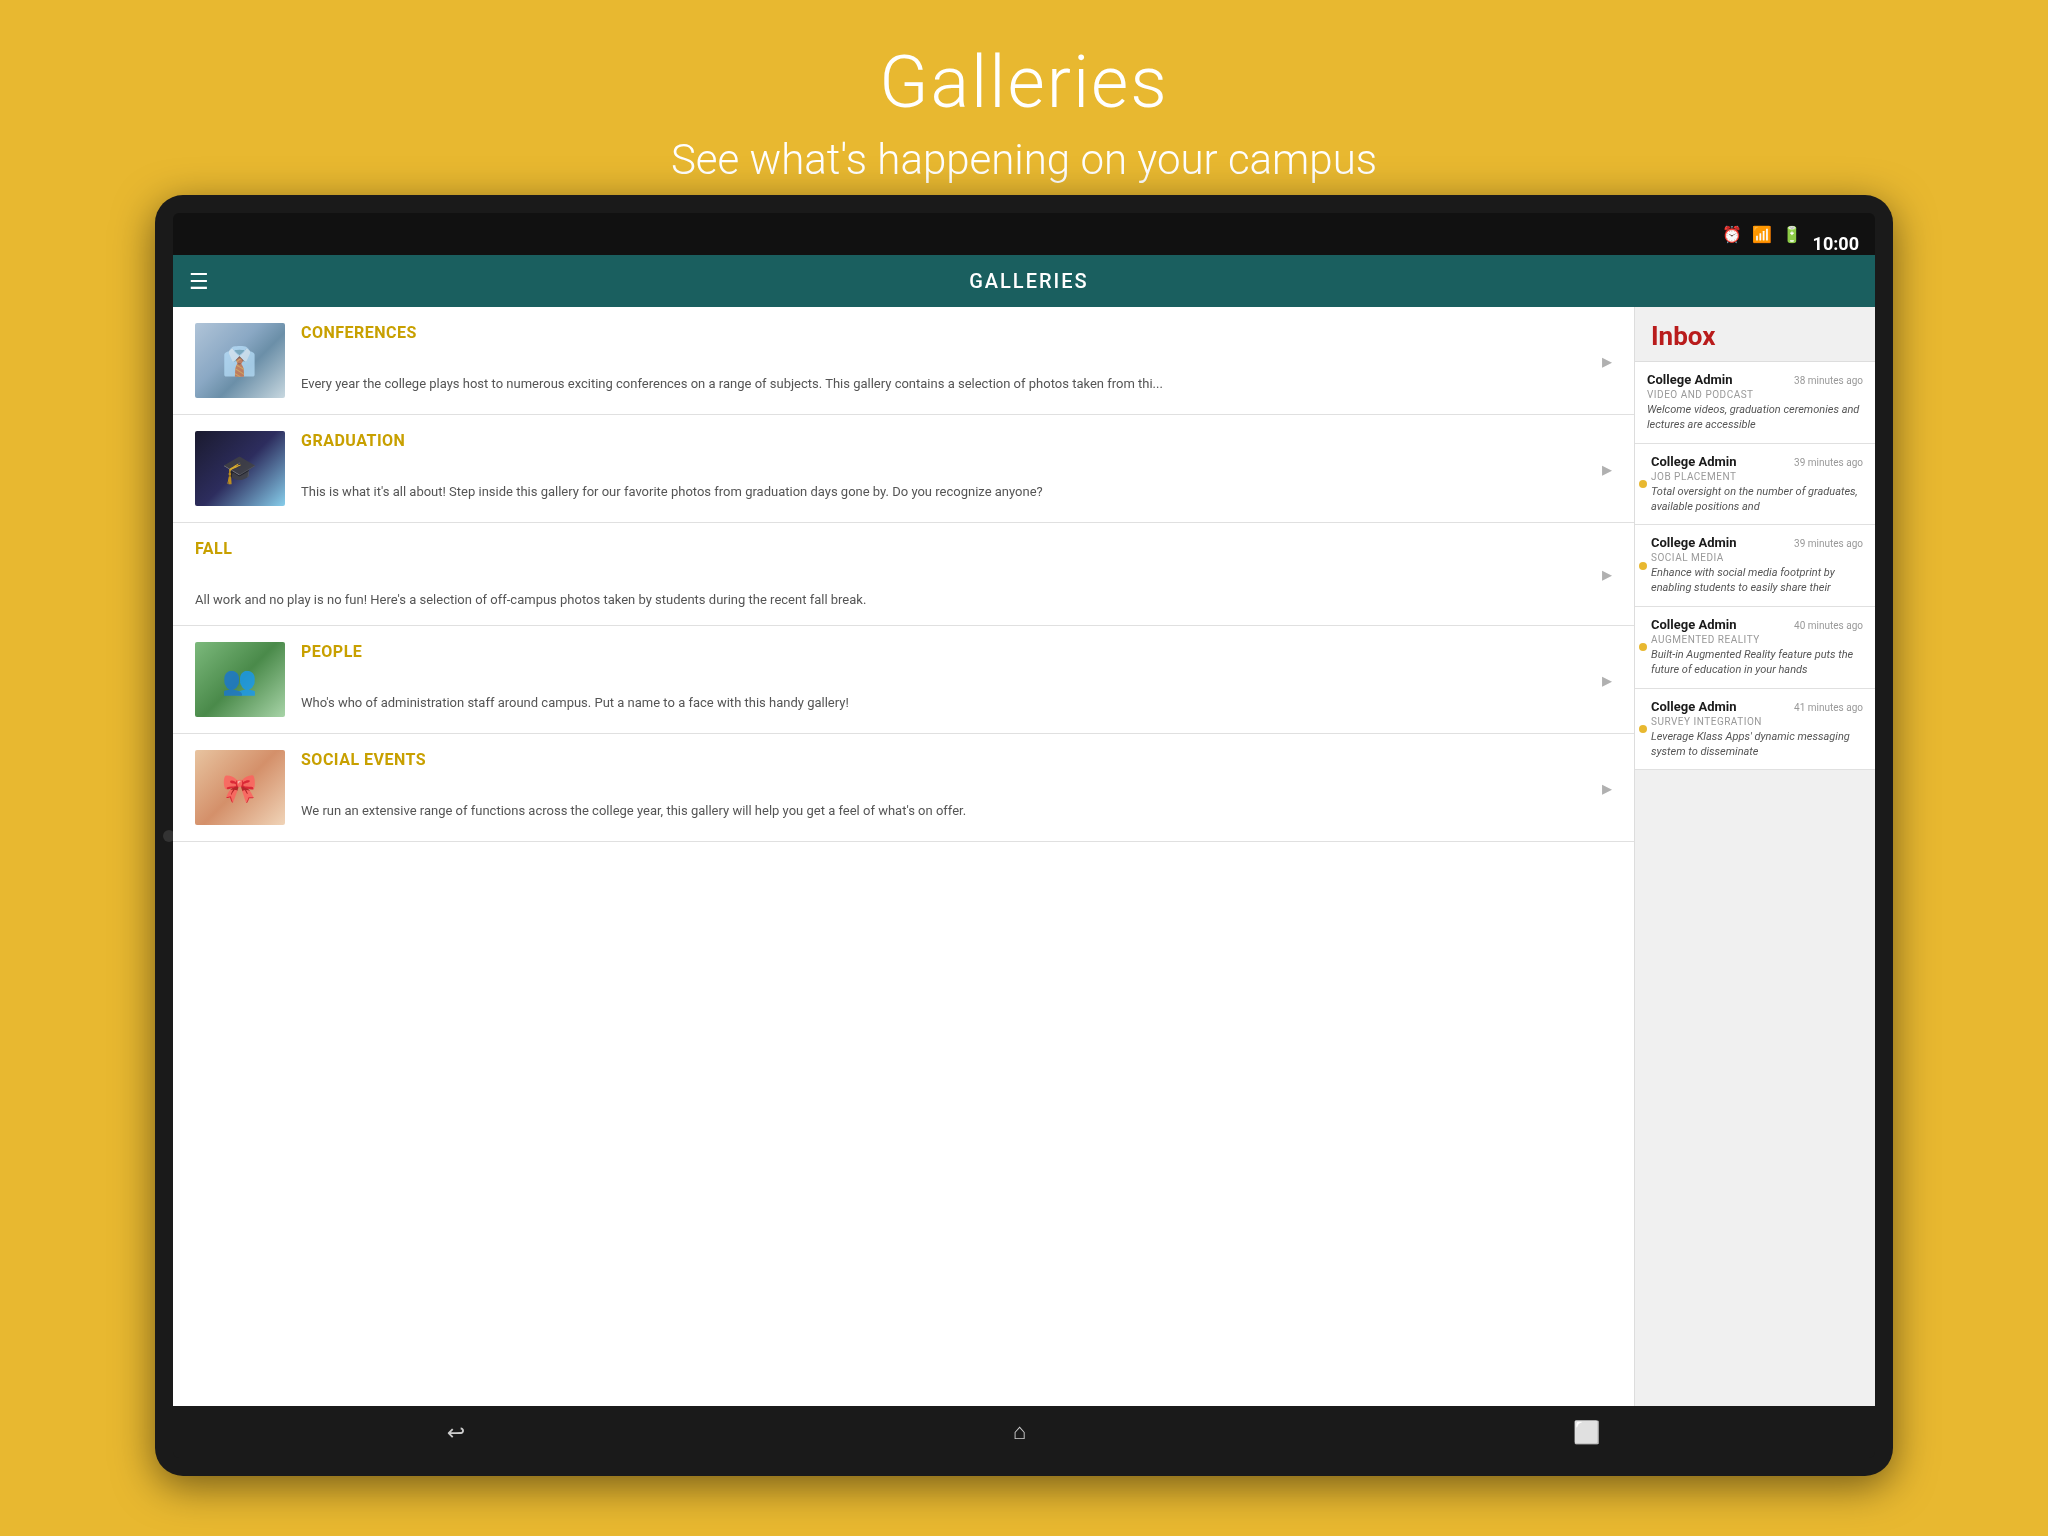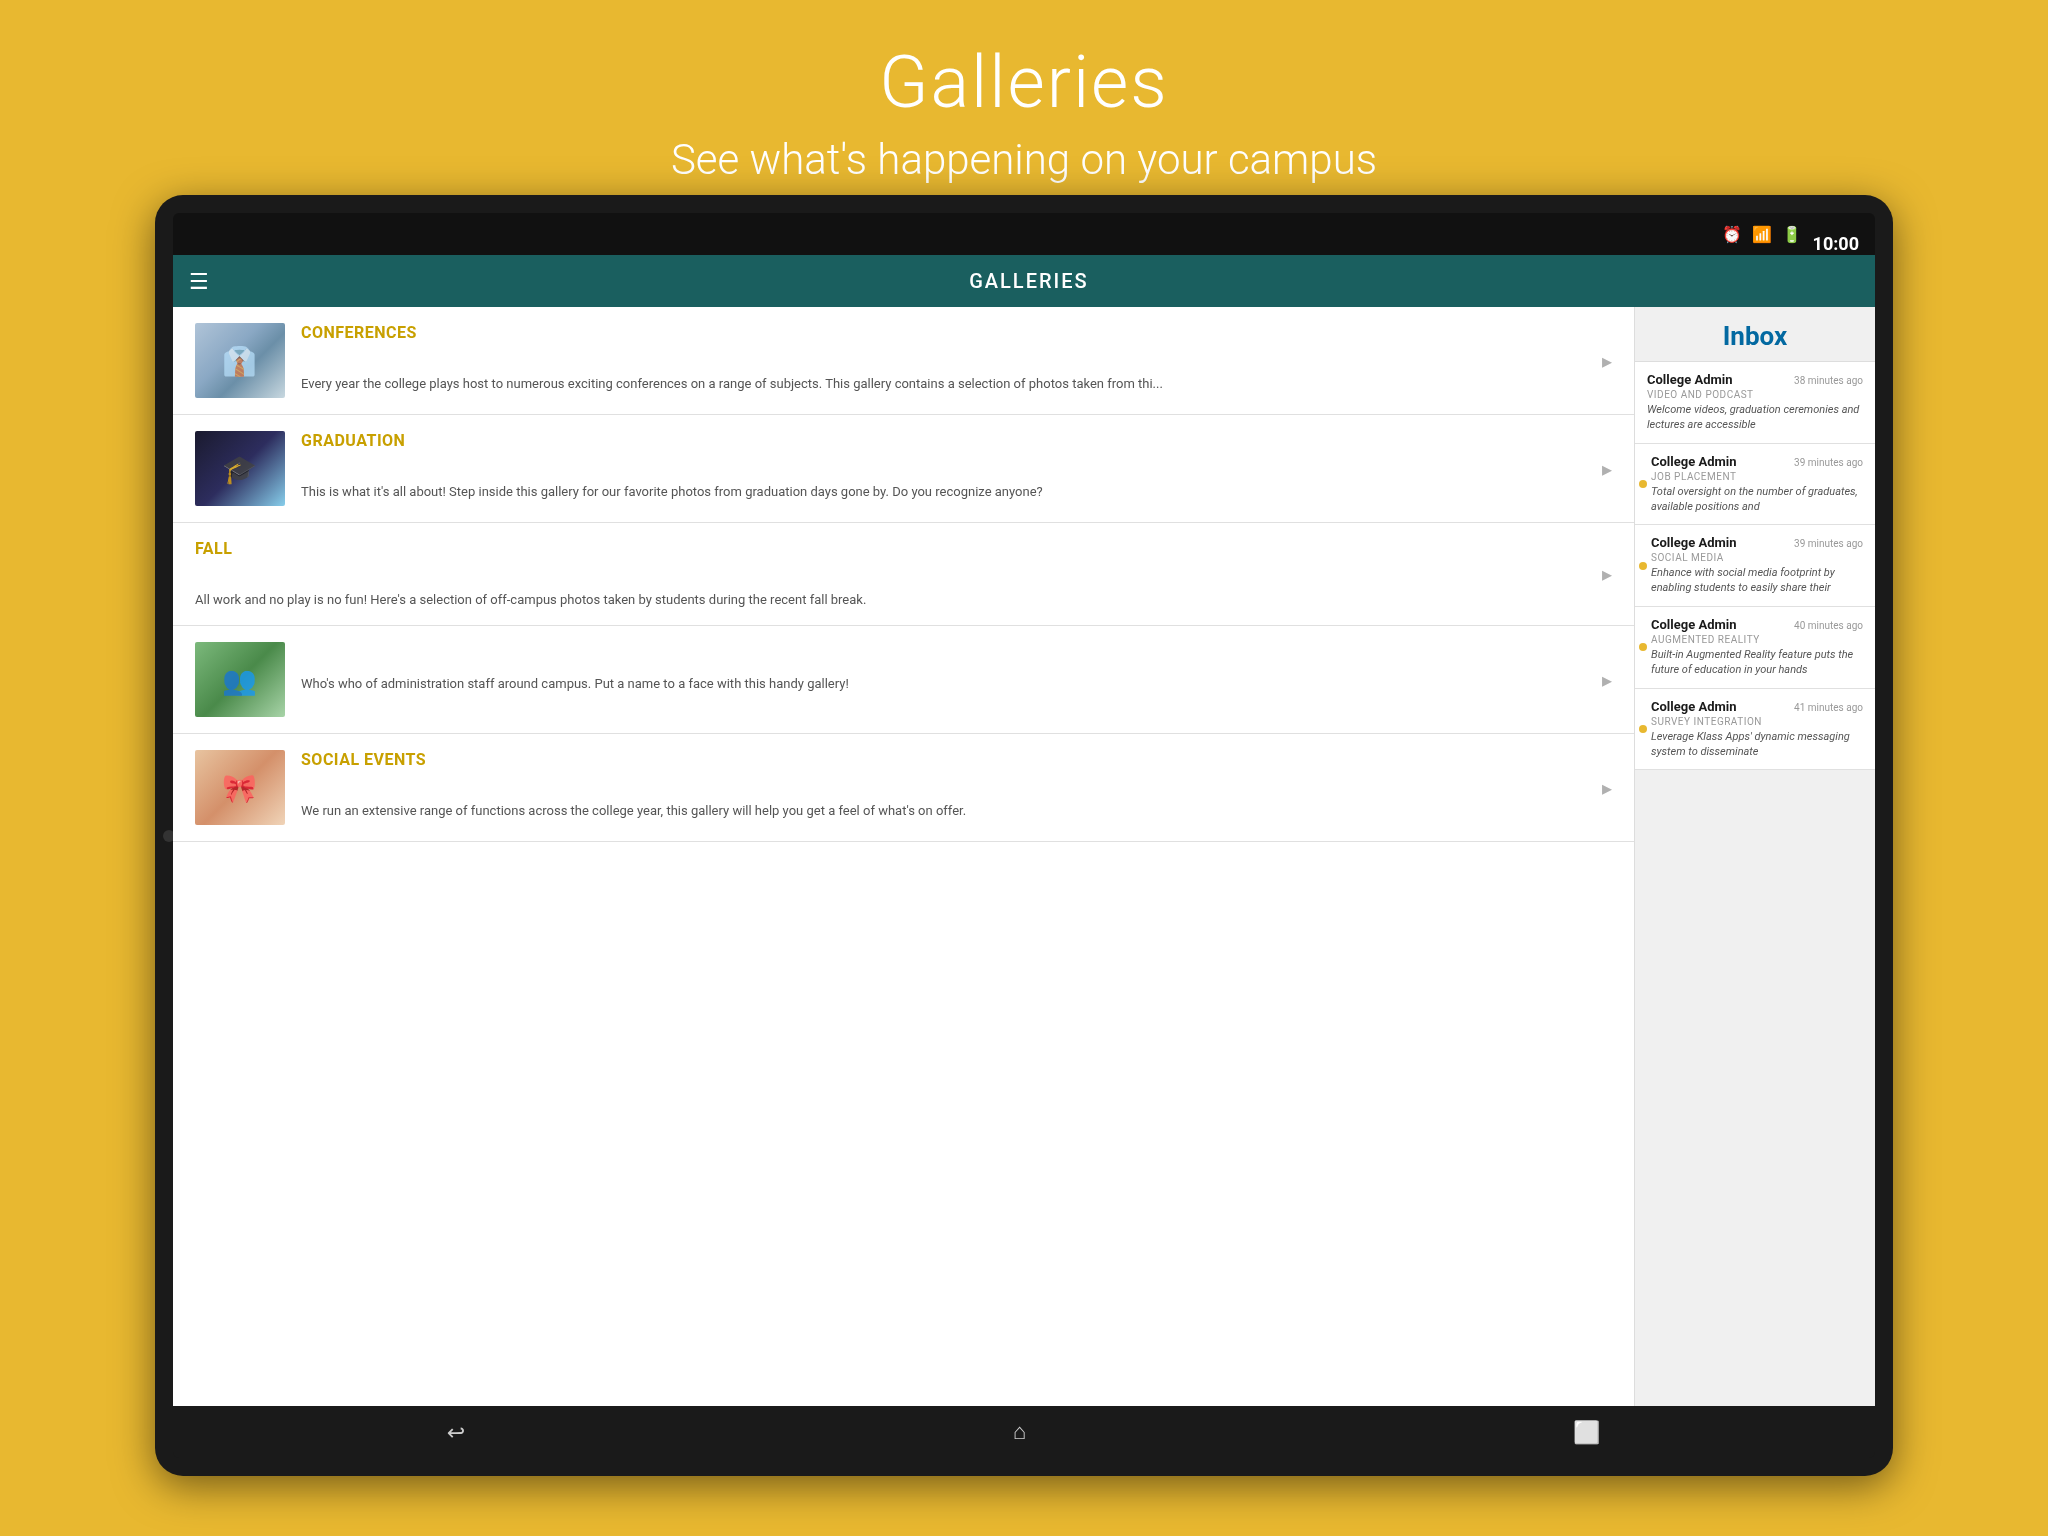--- a/index.html
+++ b/index.html
@@ -199,26 +199,25 @@
     }
 
     
     .inbox-panel {
       width: 240px;
       background: #f0f0f0;
       overflow-y: auto;
       flex-shrink: 0;
     }
     .inbox-title {
-      color: #0369a1;
+      color: #b91c1c;
       font-size: 26px;
       font-weight: bold;
       padding: 14px 16px 10px;
       border-bottom: 1px solid #ddd;
-      text-align: center;
     }
     .inbox-item {
       padding: 10px 12px;
       border-bottom: 1px solid #e0e0e0;
       background: #fff;
       position: relative;
       cursor: pointer;
     }
     .inbox-item-header {
       display: flex;
@@ -341,20 +340,21 @@
         <div class="gallery-item-text">
           <div class="gallery-item-name">FALL</div>
           <div class="gallery-item-desc">All work and no play is no fun!  Here's a selection of off-campus photos taken by students during the recent fall break.</div>
         </div>
         <span class="gallery-item-arrow">▸</span>
       </div>
 
       <div class="gallery-item">
         <div class="gallery-item-image img-people"></div>
         <div class="gallery-item-text">
+          <div class="gallery-item-name">PEOPLE</div>
           <div class="gallery-item-desc">Who's who of administration staff around campus.  Put a name to a face with this handy gallery!</div>
         </div>
         <span class="gallery-item-arrow">▸</span>
       </div>
 
       <div class="gallery-item">
         <div class="gallery-item-image img-social"></div>
         <div class="gallery-item-text">
           <div class="gallery-item-name">SOCIAL EVENTS</div>
           <div class="gallery-item-desc">We run an extensive range of functions across the college year, this gallery will help you get a feel of what's on offer.</div>

